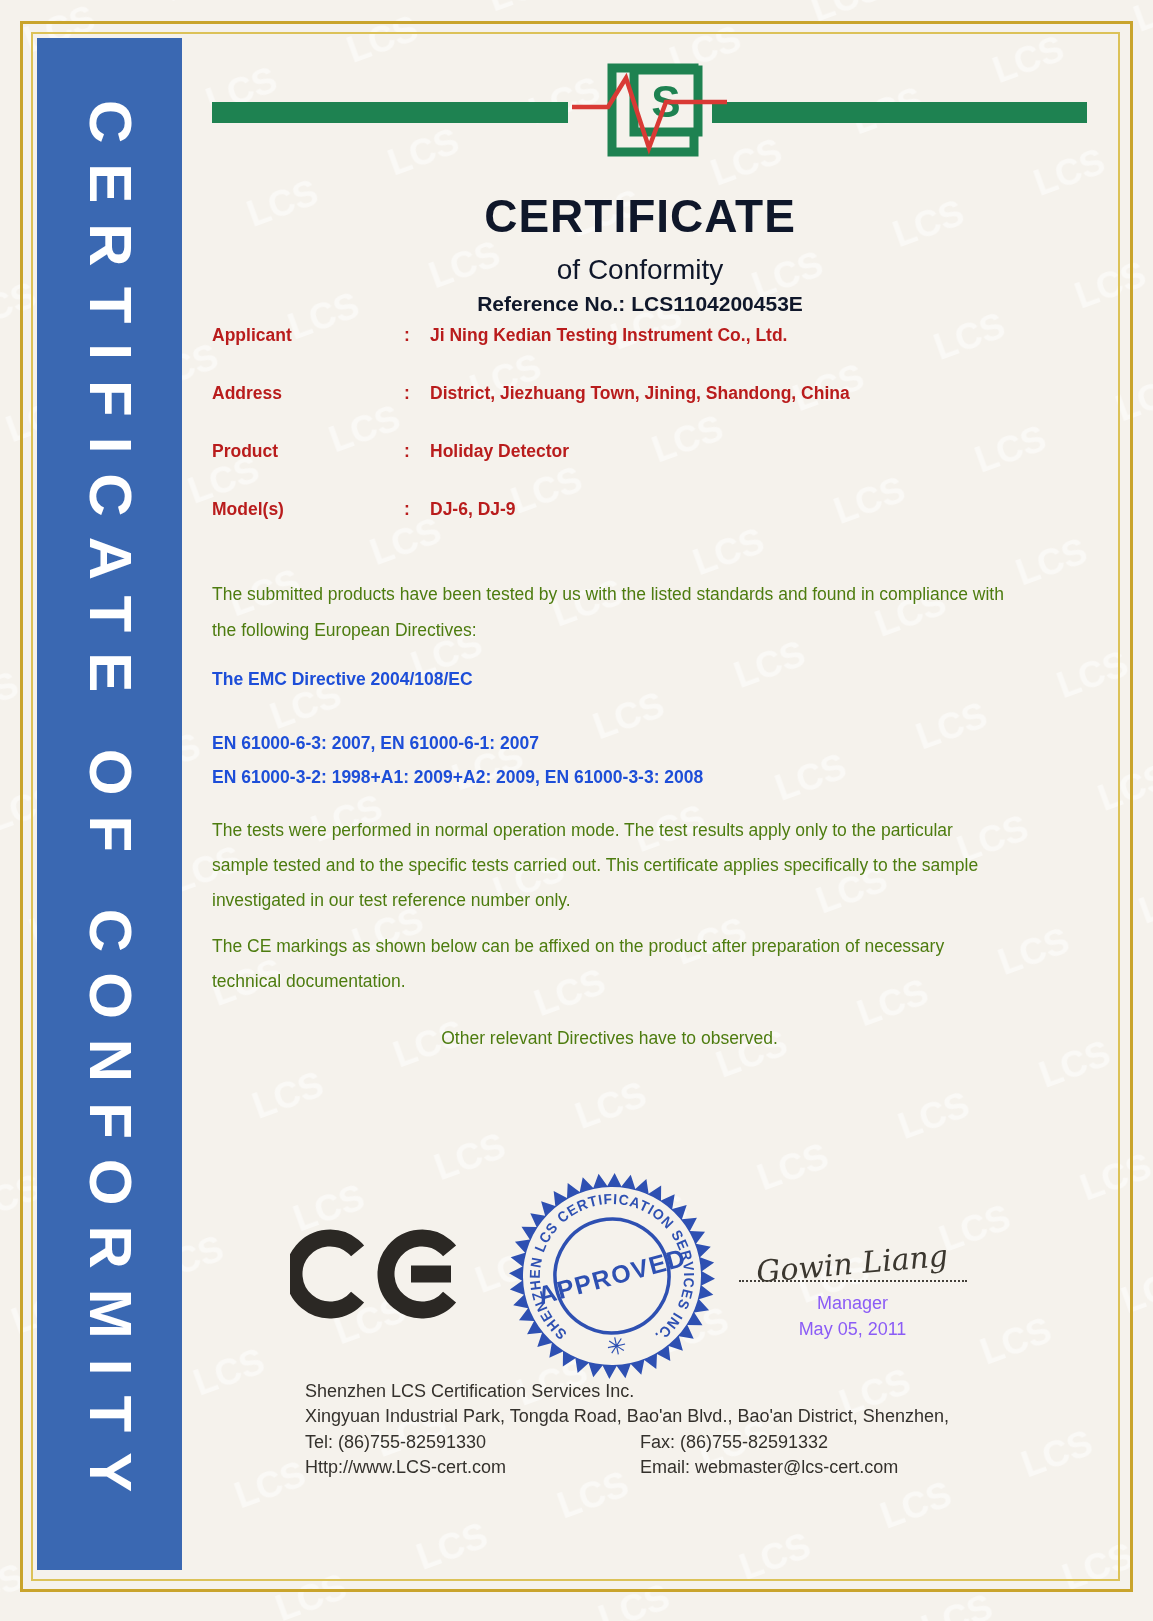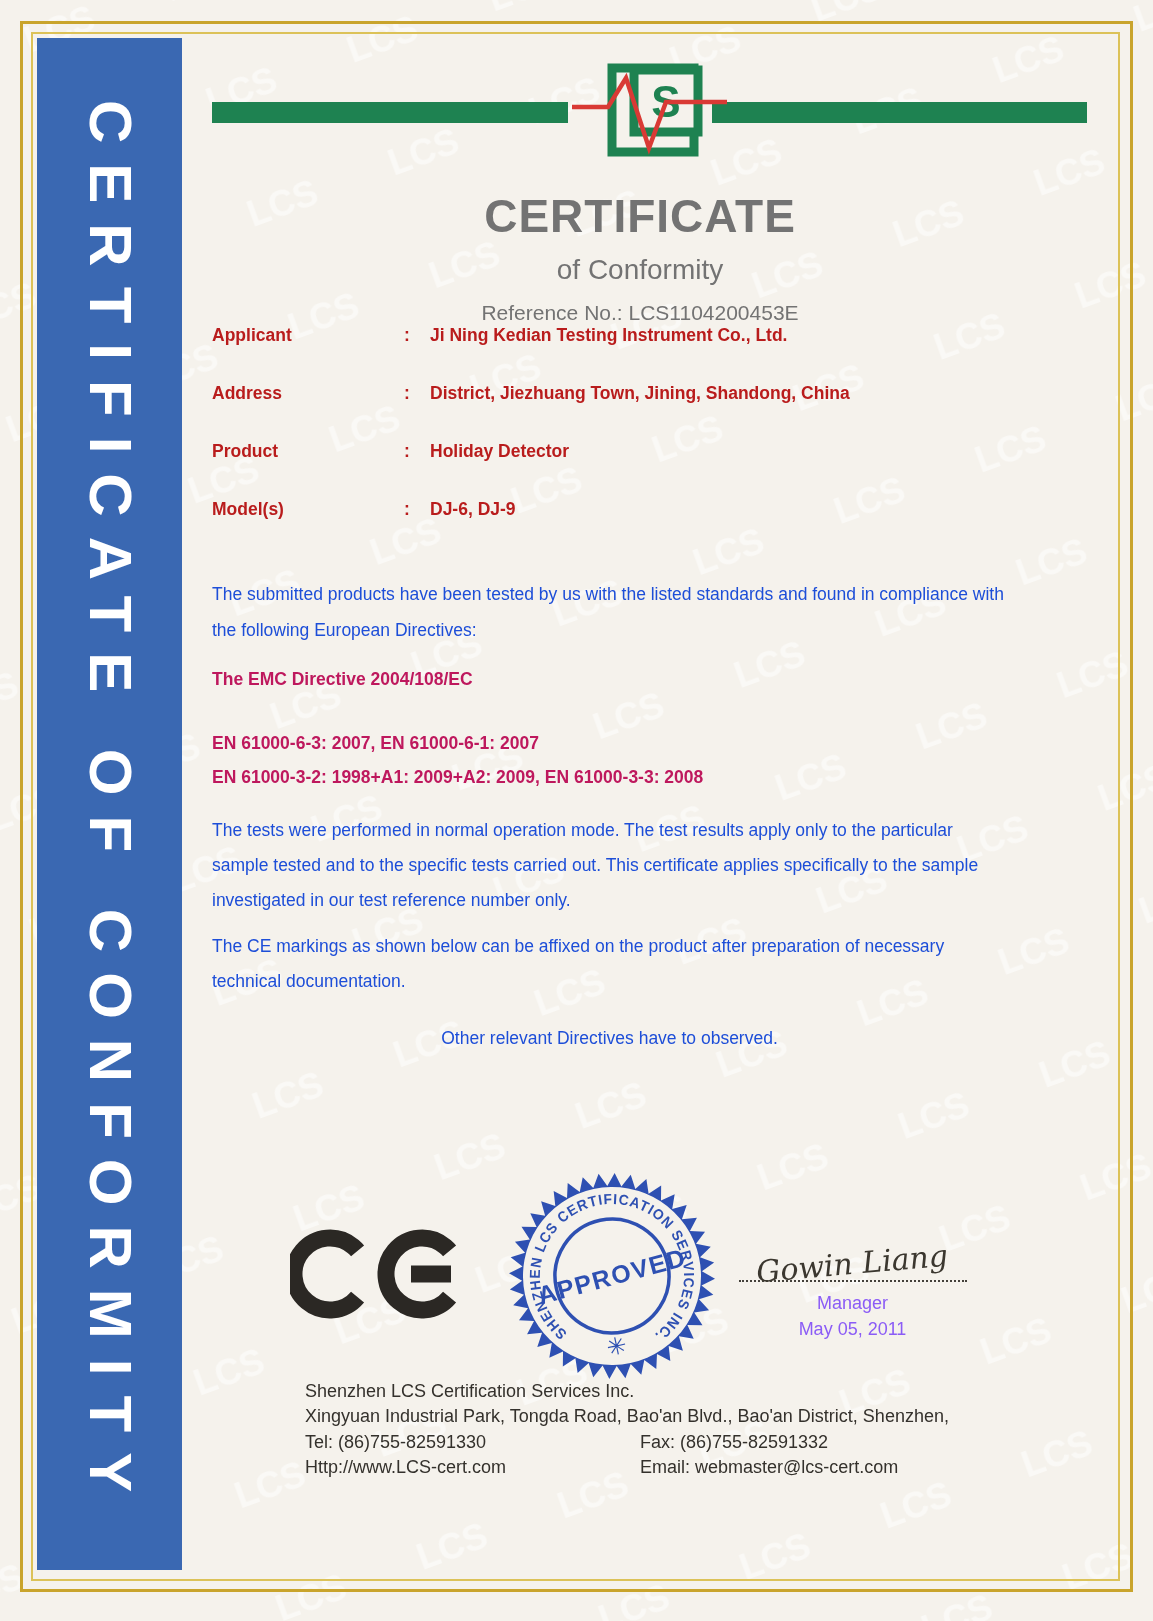--- a/index.html
+++ b/index.html
@@ -21,28 +21,28 @@
   }
   .sidebar .vtext{
     writing-mode:vertical-rl;text-orientation:mixed;
     font-size:60px;font-weight:bold;color:#ffffff;letter-spacing:20px;padding-top:62px;line-height:1;
     white-space:nowrap;
   }
   .bar{position:absolute;height:21px;top:102px;background:var(--green);z-index:2;}
   .bar.left{left:212px;width:356px;}
   .bar.right{left:712px;width:375px;}
   .logo{position:absolute;left:572px;top:58px;width:155px;height:105px;z-index:3;}
-  .title-block{position:absolute;left:212px;top:192px;width:856px;text-align:center;z-index:2;color:#737373;}
+  .title-block{position:absolute;left:212px;top:192px;width:856px;text-align:center;z-index:2;color:#0f172a;}
   .title-block h1{font-size:46px;line-height:48px;font-weight:bold;letter-spacing:1px;}
   .title-block h2{font-size:28px;line-height:31px;font-weight:normal;margin-top:14px;}
-  .title-block h3{font-size:21px;line-height:24px;font-weight:normal;margin-top:16px;}
+  .title-block h3{font-size:21px;line-height:24px;font-weight:bold;margin-top:7px;}
   .fields{position:absolute;left:212px;top:325px;width:860px;z-index:2;}
   .frow{display:grid;grid-template-columns:192px 26px 1fr;font-weight:bold;font-size:17.5px;line-height:21px;margin-bottom:37px;color:#b91c1c;}
-  .para{position:absolute;left:212px;z-index:2;font-size:17.5px;line-height:35px;color:#1d4ed8;width:795px;}
-  .b{font-weight:bold;color:#be185d;}
+  .para{position:absolute;left:212px;z-index:2;font-size:17.5px;line-height:35px;color:#4d7c0f;width:795px;}
+  .b{font-weight:bold;color:#1d4ed8;}
   .p-intro{top:576px;line-height:36px;}
   .p-emc{top:662px;}
   .p-en{top:726px;line-height:34px;}
   .p-tests{top:813px;}
   .p-ce{top:929px;}
   .p-other{top:1021px;text-align:center;}
   .ce-mark{position:absolute;left:290px;top:1228px;width:180px;height:92px;z-index:2;}
   .seal{position:absolute;left:506px;top:1170px;width:212px;height:212px;z-index:3;}
   .sig-block{position:absolute;left:735px;top:1246px;width:235px;text-align:center;z-index:2;}
   .sig-name{

